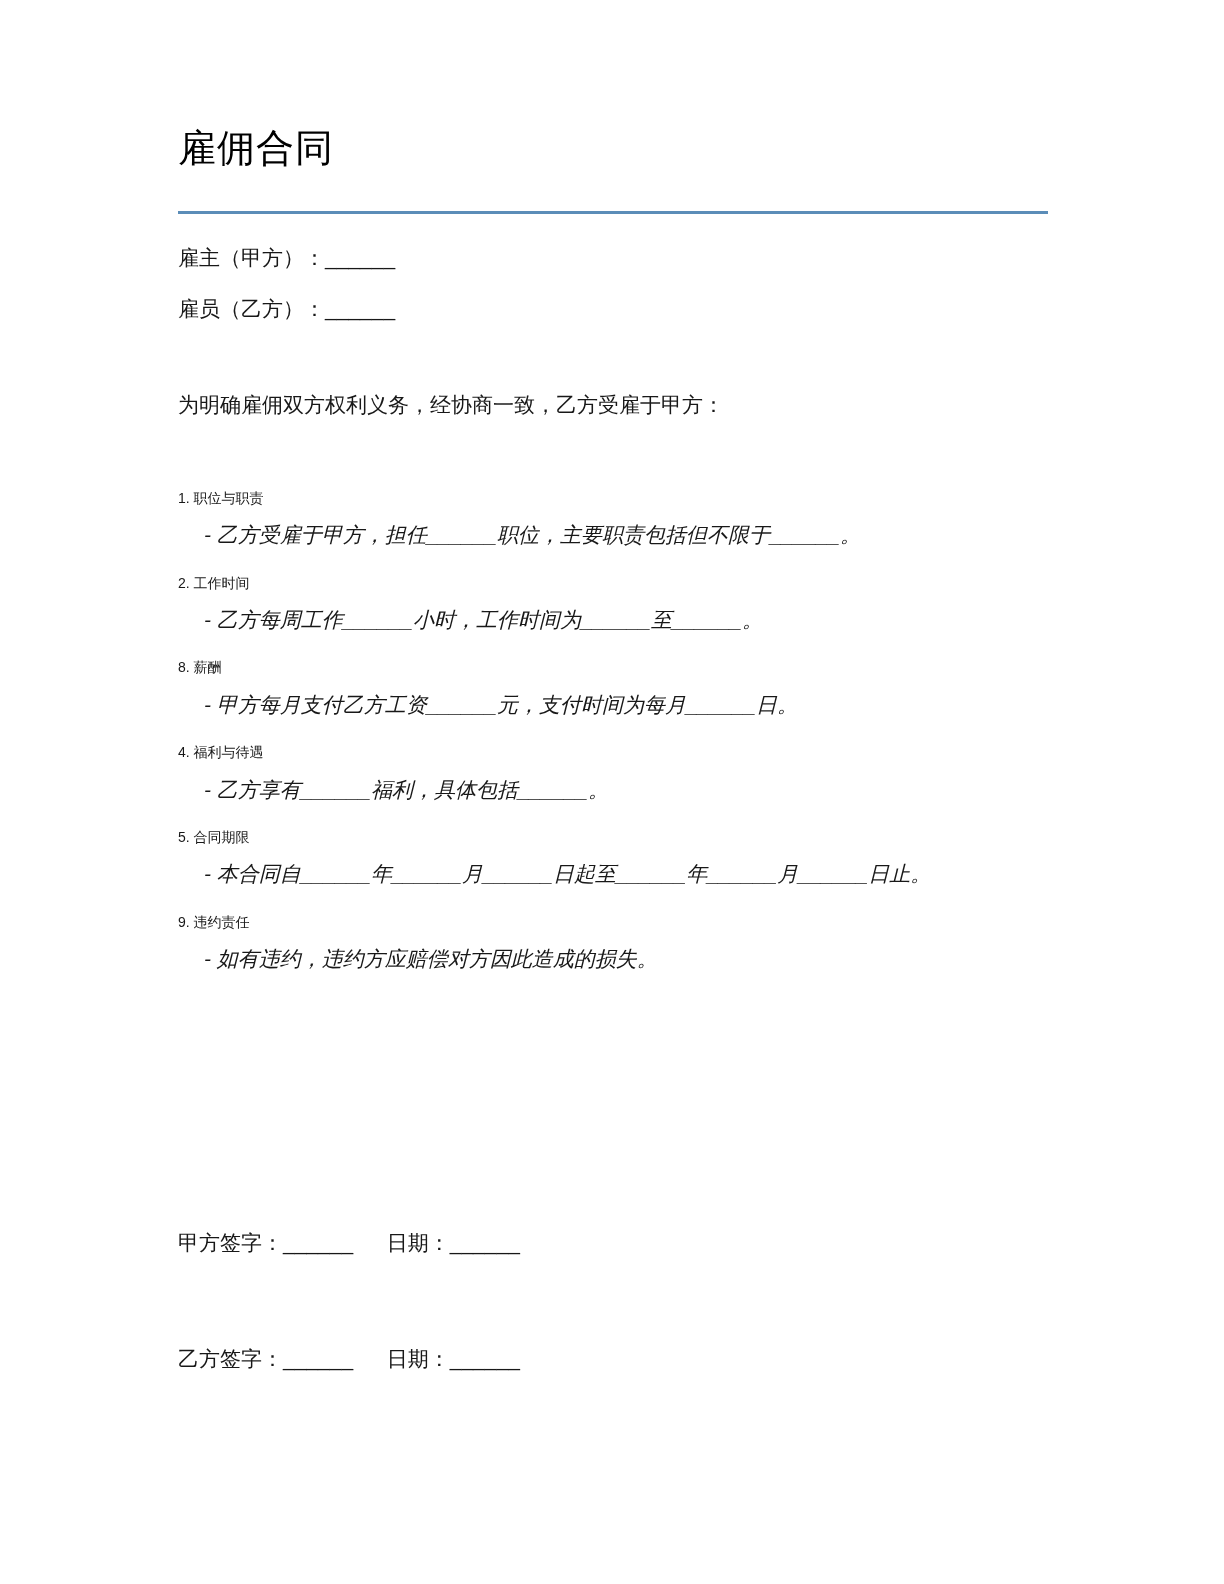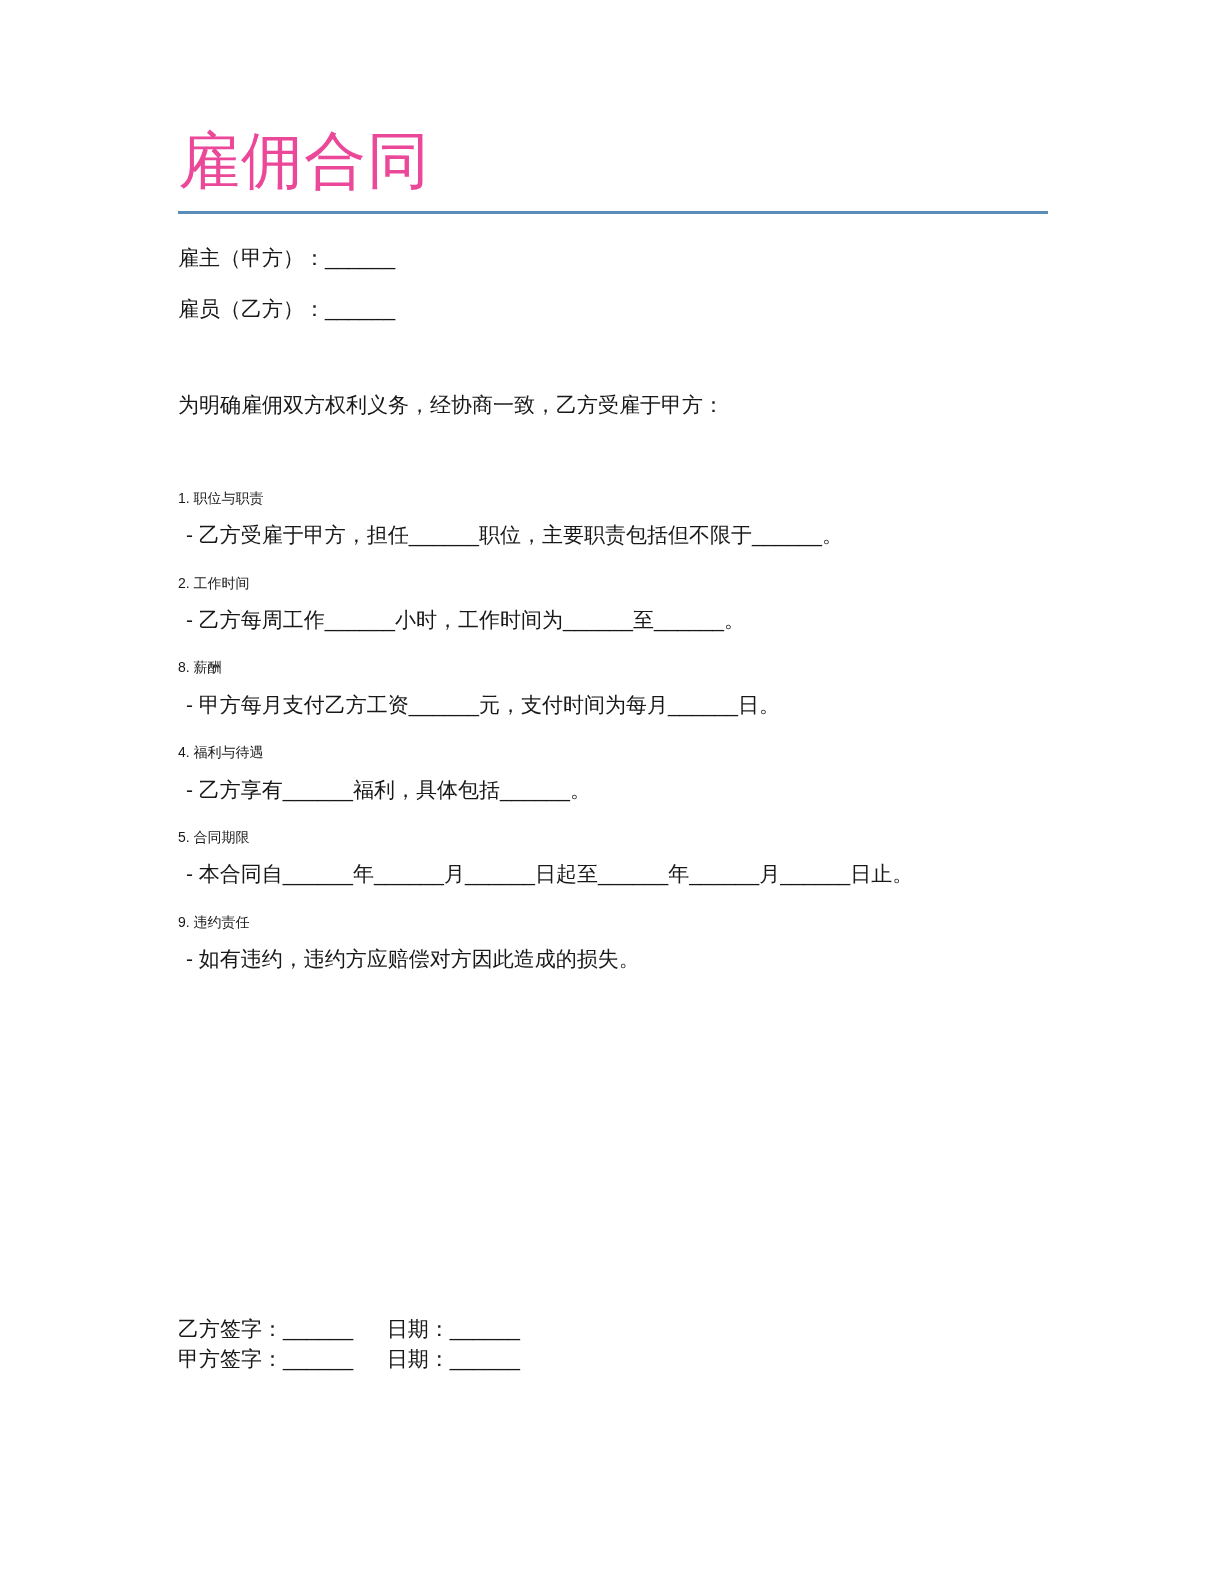--- a/index.html
+++ b/index.html
@@ -15,24 +15,24 @@
     position: relative;
     width: 1224px;
     height: 1584px;
     background: #ffffff;
     overflow: hidden;
   }
   .doc-title {
     position: absolute;
     left: 178px;
     top: 128px;
-    font-size: 62px;
+    font-size: 38px;
     line-height: 1.08;
     font-weight: 400;
-    color: #ec4899;
+    color: #000000;
     letter-spacing: 1px;
     white-space: nowrap;
   }
   .title-rule {
     position: absolute;
     left: 178px;
     top: 211px;
     width: 870px;
     height: 3px;
     background: #5B8DB8;
@@ -71,23 +71,24 @@
     font-size: 14px;
     line-height: 1.45;
     color: #181818;
     margin-bottom: 12px;
     white-space: nowrap;
   }
   .clause-detail {
     font-size: 21px;
     line-height: 1.45;
     color: #181818;
-    margin-left: 8px;
+    margin-left: 26px;
     margin-bottom: 22px;
     white-space: nowrap;
+    font-style: italic;
   }
   .clause:last-child .clause-detail {
     margin-bottom: 0;
   }
 
   .signatures {
     position: absolute;
     left: 178px;
     top: 1228px;
     width: 880px;
@@ -150,25 +151,25 @@
 
     <div class="clause">
       <div class="clause-heading">9. 违约责任</div>
       <div class="clause-detail">- 如有违约，违约方应赔偿对方因此造成的损失。</div>
     </div>
 
 
   </div>
 
   <div class="signatures">
-    <div class="sign-row second">
-      <span>乙方签字：______</span>
+    <div class="sign-row first">
+      <span>甲方签字：______</span>
       <span class="sign-gap"></span>
       <span>日期：______</span>
     </div>
-    <div class="sign-row first">
-      <span>甲方签字：______</span>
+    <div class="sign-row second">
+      <span>乙方签字：______</span>
       <span class="sign-gap"></span>
       <span>日期：______</span>
     </div>
   </div>
 
 </div>
 
 </body></html>

